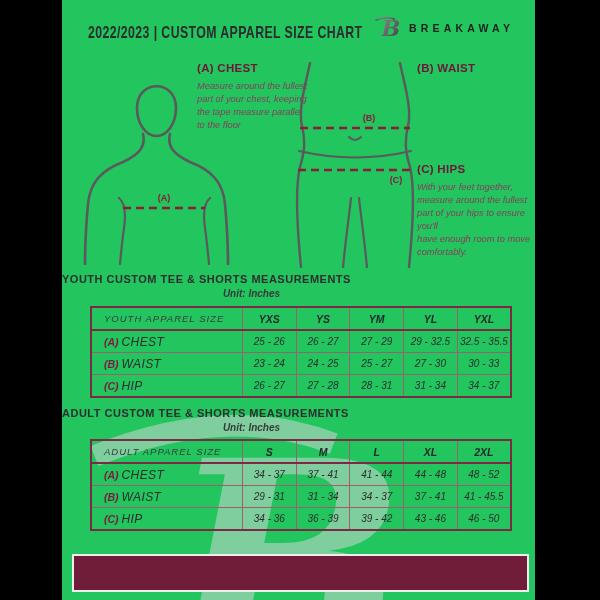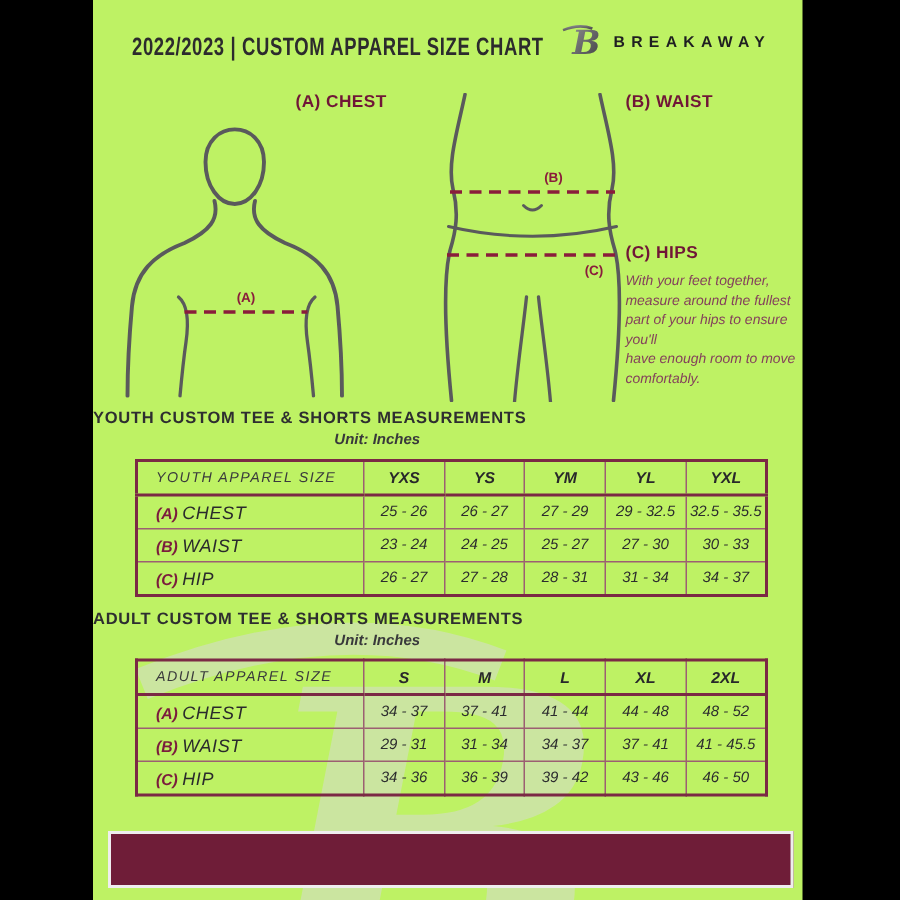--- a/index.html
+++ b/index.html
@@ -5,21 +5,21 @@
   html,body{margin:0;padding:0;}
   body{
     width:600px;height:600px;position:relative;overflow:hidden;
     background:#000;font-family:"Liberation Sans",sans-serif;
   }
   .letterbox{position:absolute;top:0;height:600px;background:#000;}
   .letterbox.left{left:0;width:62px;}
   .letterbox.right{left:535px;width:65px;}
   .page{
     position:absolute;left:62px;top:0;width:473px;height:600px;
-    background:#bef264;overflow:hidden;
+    background:#22c55e;overflow:hidden;
   }
   
   .header-title{
     position:absolute;left:26px;top:22px;font-size:15px;font-weight:bold;
     color:#2c2b2d;white-space:nowrap;letter-spacing:.5px;
     transform:scale(.82,1.12);transform-origin:left top;
   }
   .brand{position:absolute;left:312px;top:14px;display:flex;align-items:center;gap:8px;z-index:1;}
   .brand-name{font-size:10.5px;font-weight:bold;letter-spacing:4.2px;color:#1f1f21;}
   .logo-svg{width:27px;height:27px;display:block;}
@@ -113,20 +113,21 @@
       <path stroke-width="2.2" d="M 67 136 C 69 155 73 182 75 206"></path>
     </g>
     <line x1="8" y1="66" x2="118" y2="66" stroke="#8a1d3b" stroke-width="2.4" stroke-dasharray="8 5"></line>
     <line x1="6" y1="108" x2="120" y2="108" stroke="#8a1d3b" stroke-width="2.4" stroke-dasharray="8 5"></line>
     <text class="marker-text" x="77" y="59" text-anchor="middle">(B)</text>
     <text class="marker-text" x="104" y="121" text-anchor="middle">(C)</text>
   </svg>
 
   <div class="guide-block chest-block">
     <div class="guide-heading">(A) CHEST</div>
+    <div class="guide-text">Measure around the fullest part of your chest, keeping the tape measure parallel to the floor</div>
   </div>
   <div class="guide-block waist-block">
     <div class="guide-heading">(B) WAIST</div>
   </div>
   <div class="guide-block hips-block">
     <div class="guide-heading">(C) HIPS</div>
     <div class="guide-text">With your feet together, measure around the fullest part of your hips to ensure you'll
 have enough room to move comfortably.</div>
   </div>
 

